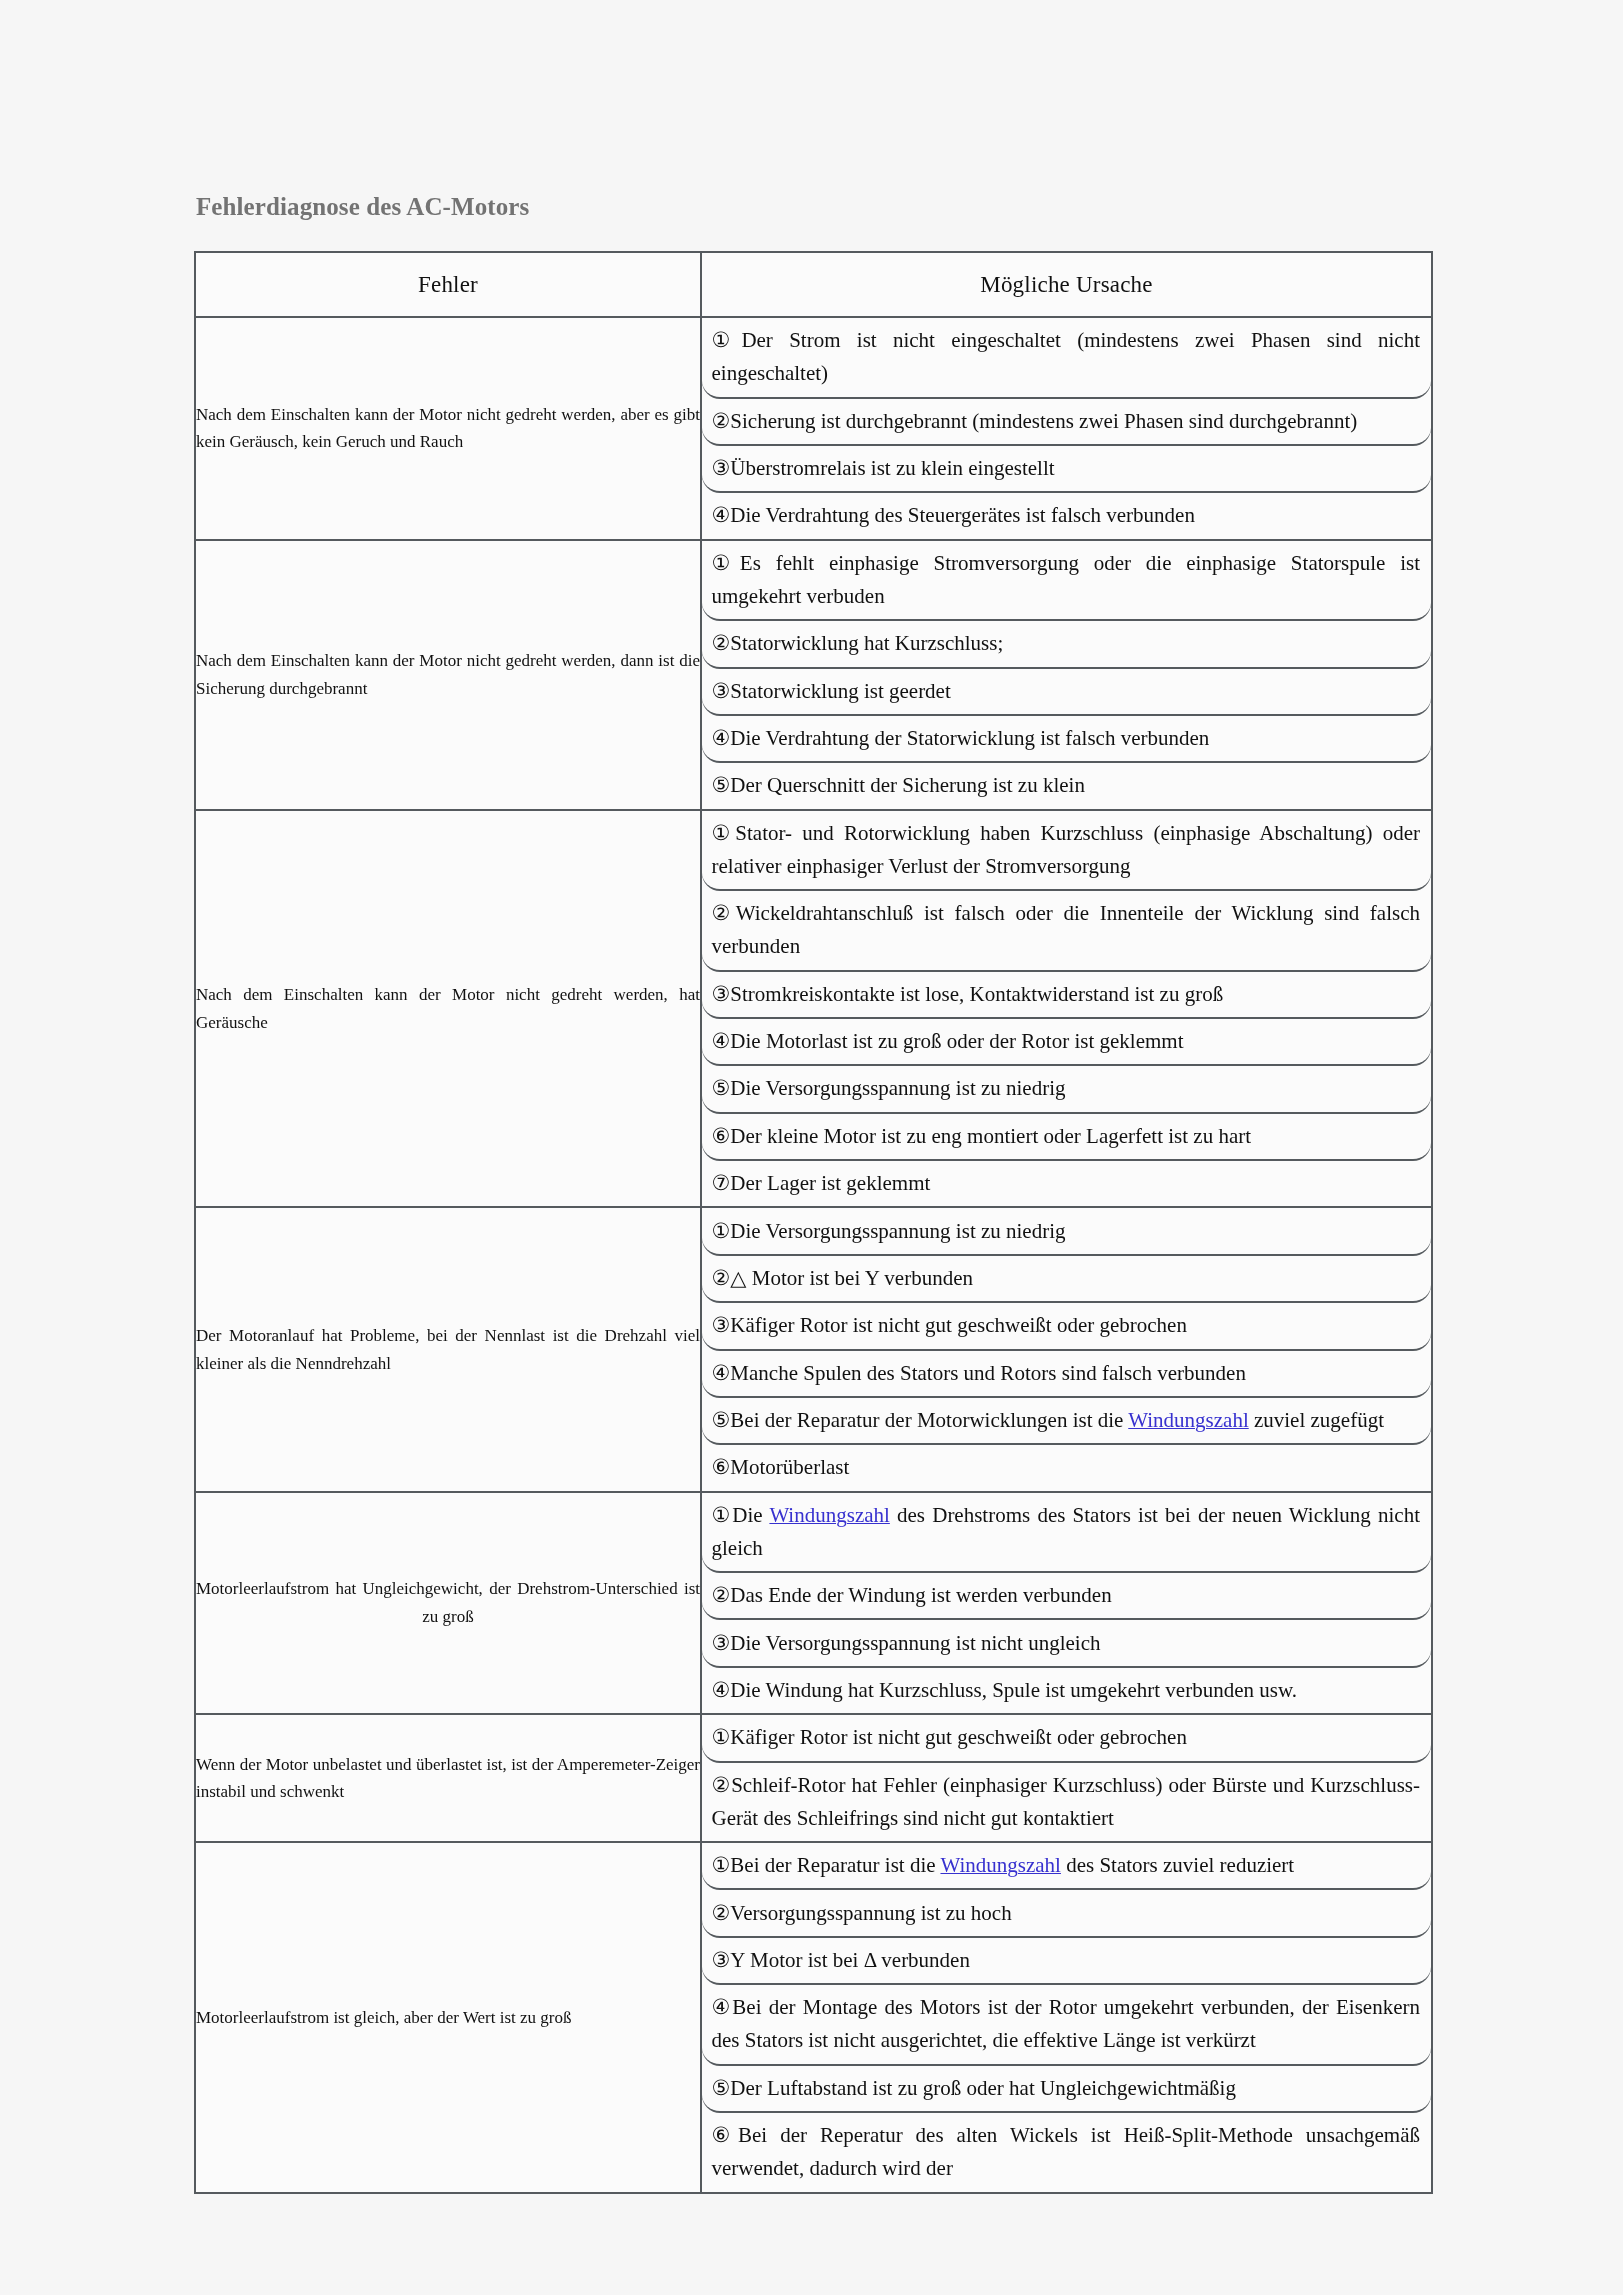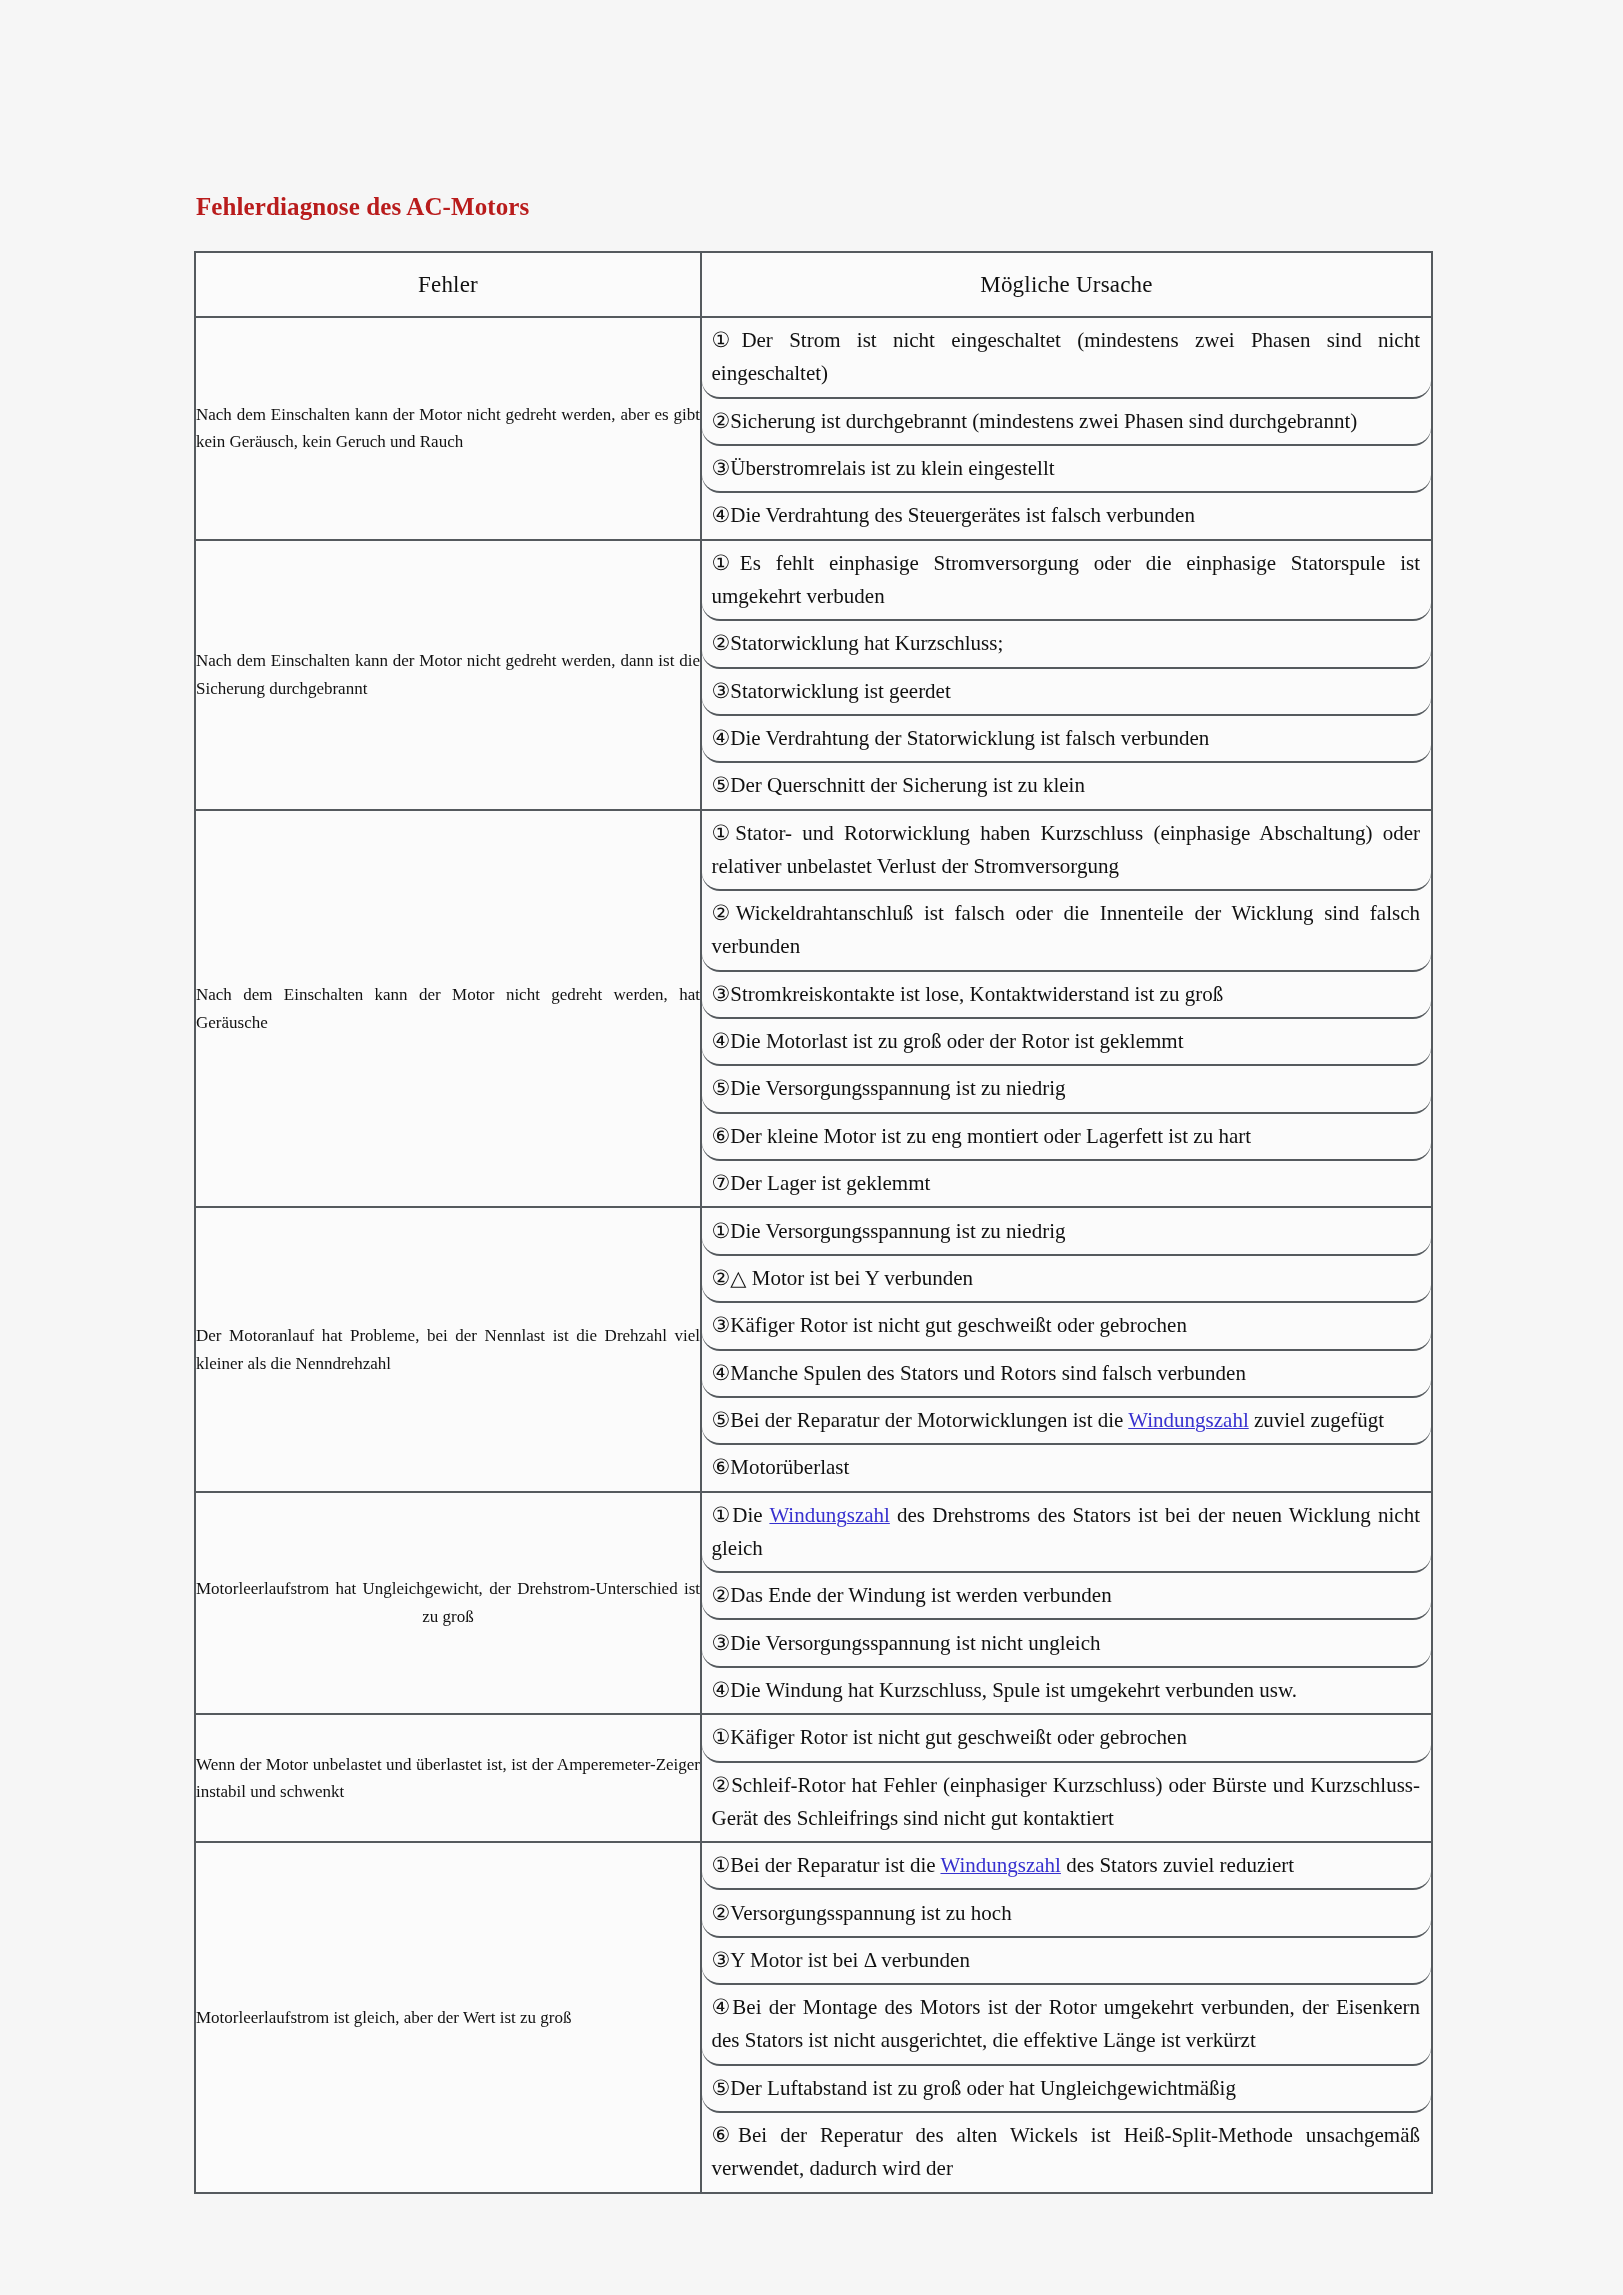--- a/index.html
+++ b/index.html
@@ -21,21 +21,21 @@
     width: 1623px;
     height: 2295px;
   }
   .doc-title {
     position: absolute;
     left: 196px;
     top: 193px;
     font-size: 25px;
     font-weight: bold;
     letter-spacing: 0.1px;
-    color: #b91c1c;
+    color: #737373;
   }
   table.diag {
     position: absolute;
     left: 194px;
     top: 251px;
     width: 1238px;
     border-collapse: collapse;
     table-layout: fixed;
   }
   table.diag col.c-fault { width: 506px; }
@@ -140,21 +140,21 @@
             <div class="cause j"><span>①Es fehlt einphasige Stromversorgung oder die einphasige Statorspule ist umgekehrt verbuden</span></div>
             <div class="cause j"><span>②Statorwicklung hat Kurzschluss;</span></div>
             <div class="cause j"><span>③Statorwicklung ist geerdet</span></div>
             <div class="cause j"><span>④Die Verdrahtung der Statorwicklung ist falsch verbunden</span></div>
             <div class="cause j"><span>⑤Der Querschnitt der Sicherung ist zu klein</span></div>
           </td>
         </tr>
         <tr>
           <td class="fault">Nach dem Einschalten kann der Motor nicht gedreht werden, hat Geräusche</td>
           <td class="causes">
-            <div class="cause j"><span>①Stator- und Rotorwicklung haben Kurzschluss (einphasige Abschaltung) oder    relativer unbelastet Verlust der Stromversorgung</span></div>
+            <div class="cause j"><span>①Stator- und Rotorwicklung haben Kurzschluss (einphasige Abschaltung) oder    relativer einphasiger Verlust der Stromversorgung</span></div>
             <div class="cause j"><span>②Wickeldrahtanschluß ist falsch oder die Innenteile der Wicklung sind falsch verbunden</span></div>
             <div class="cause j"><span>③Stromkreiskontakte ist lose, Kontaktwiderstand ist zu groß</span></div>
             <div class="cause j"><span>④Die Motorlast ist zu groß oder der Rotor ist geklemmt</span></div>
             <div class="cause j"><span>⑤Die Versorgungsspannung ist zu niedrig</span></div>
             <div class="cause j"><span>⑥Der kleine Motor ist zu eng montiert oder Lagerfett ist zu hart</span></div>
             <div class="cause j"><span>⑦Der Lager ist geklemmt</span></div>
           </td>
         </tr>
         <tr>
           <td class="fault">Der Motoranlauf hat Probleme, bei der Nennlast ist die Drehzahl viel kleiner als die Nenndrehzahl</td>

